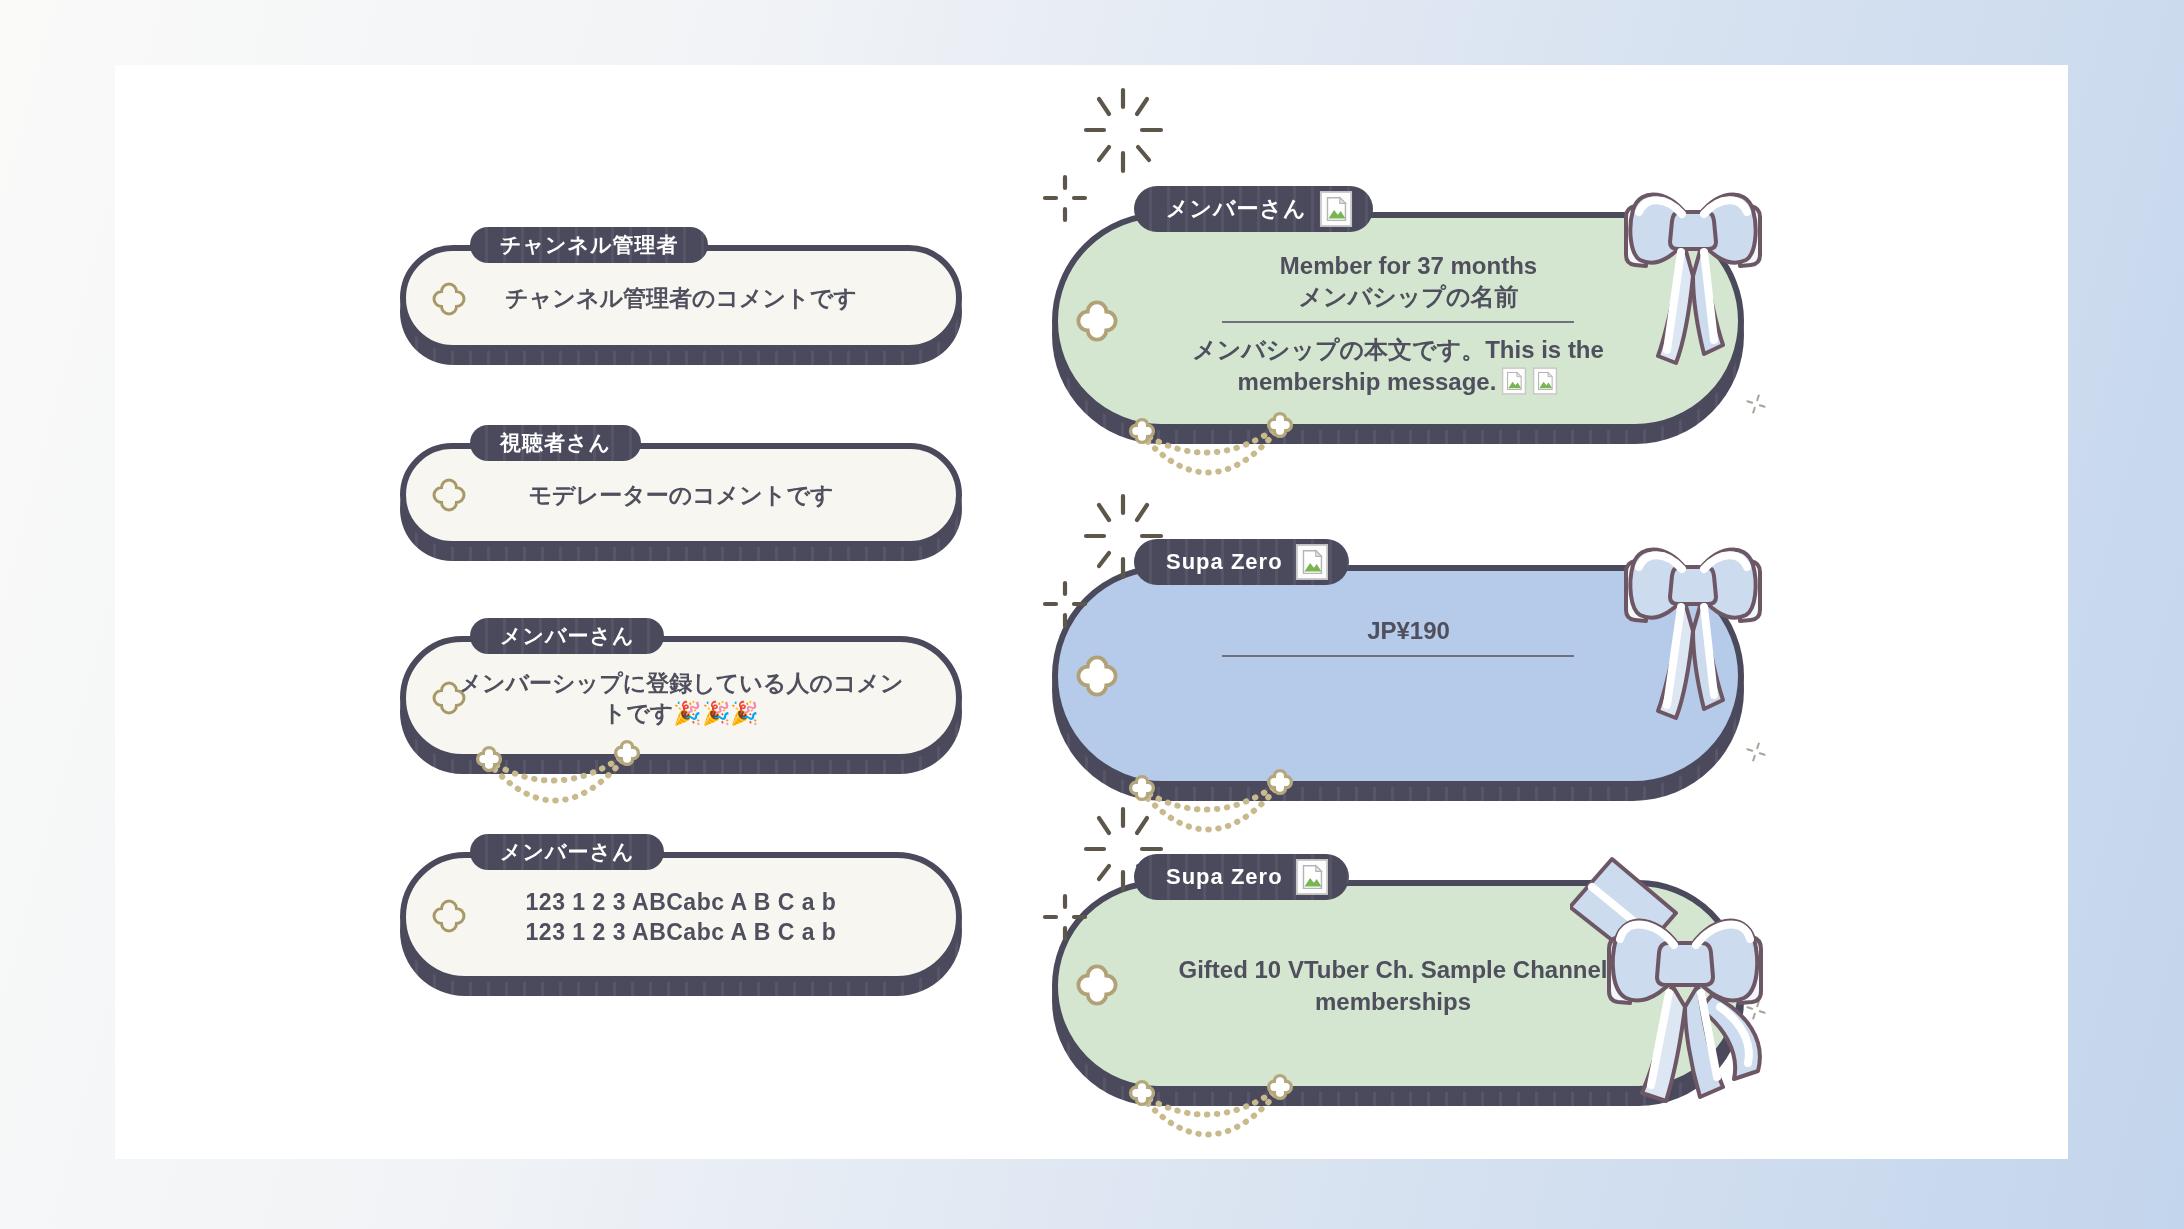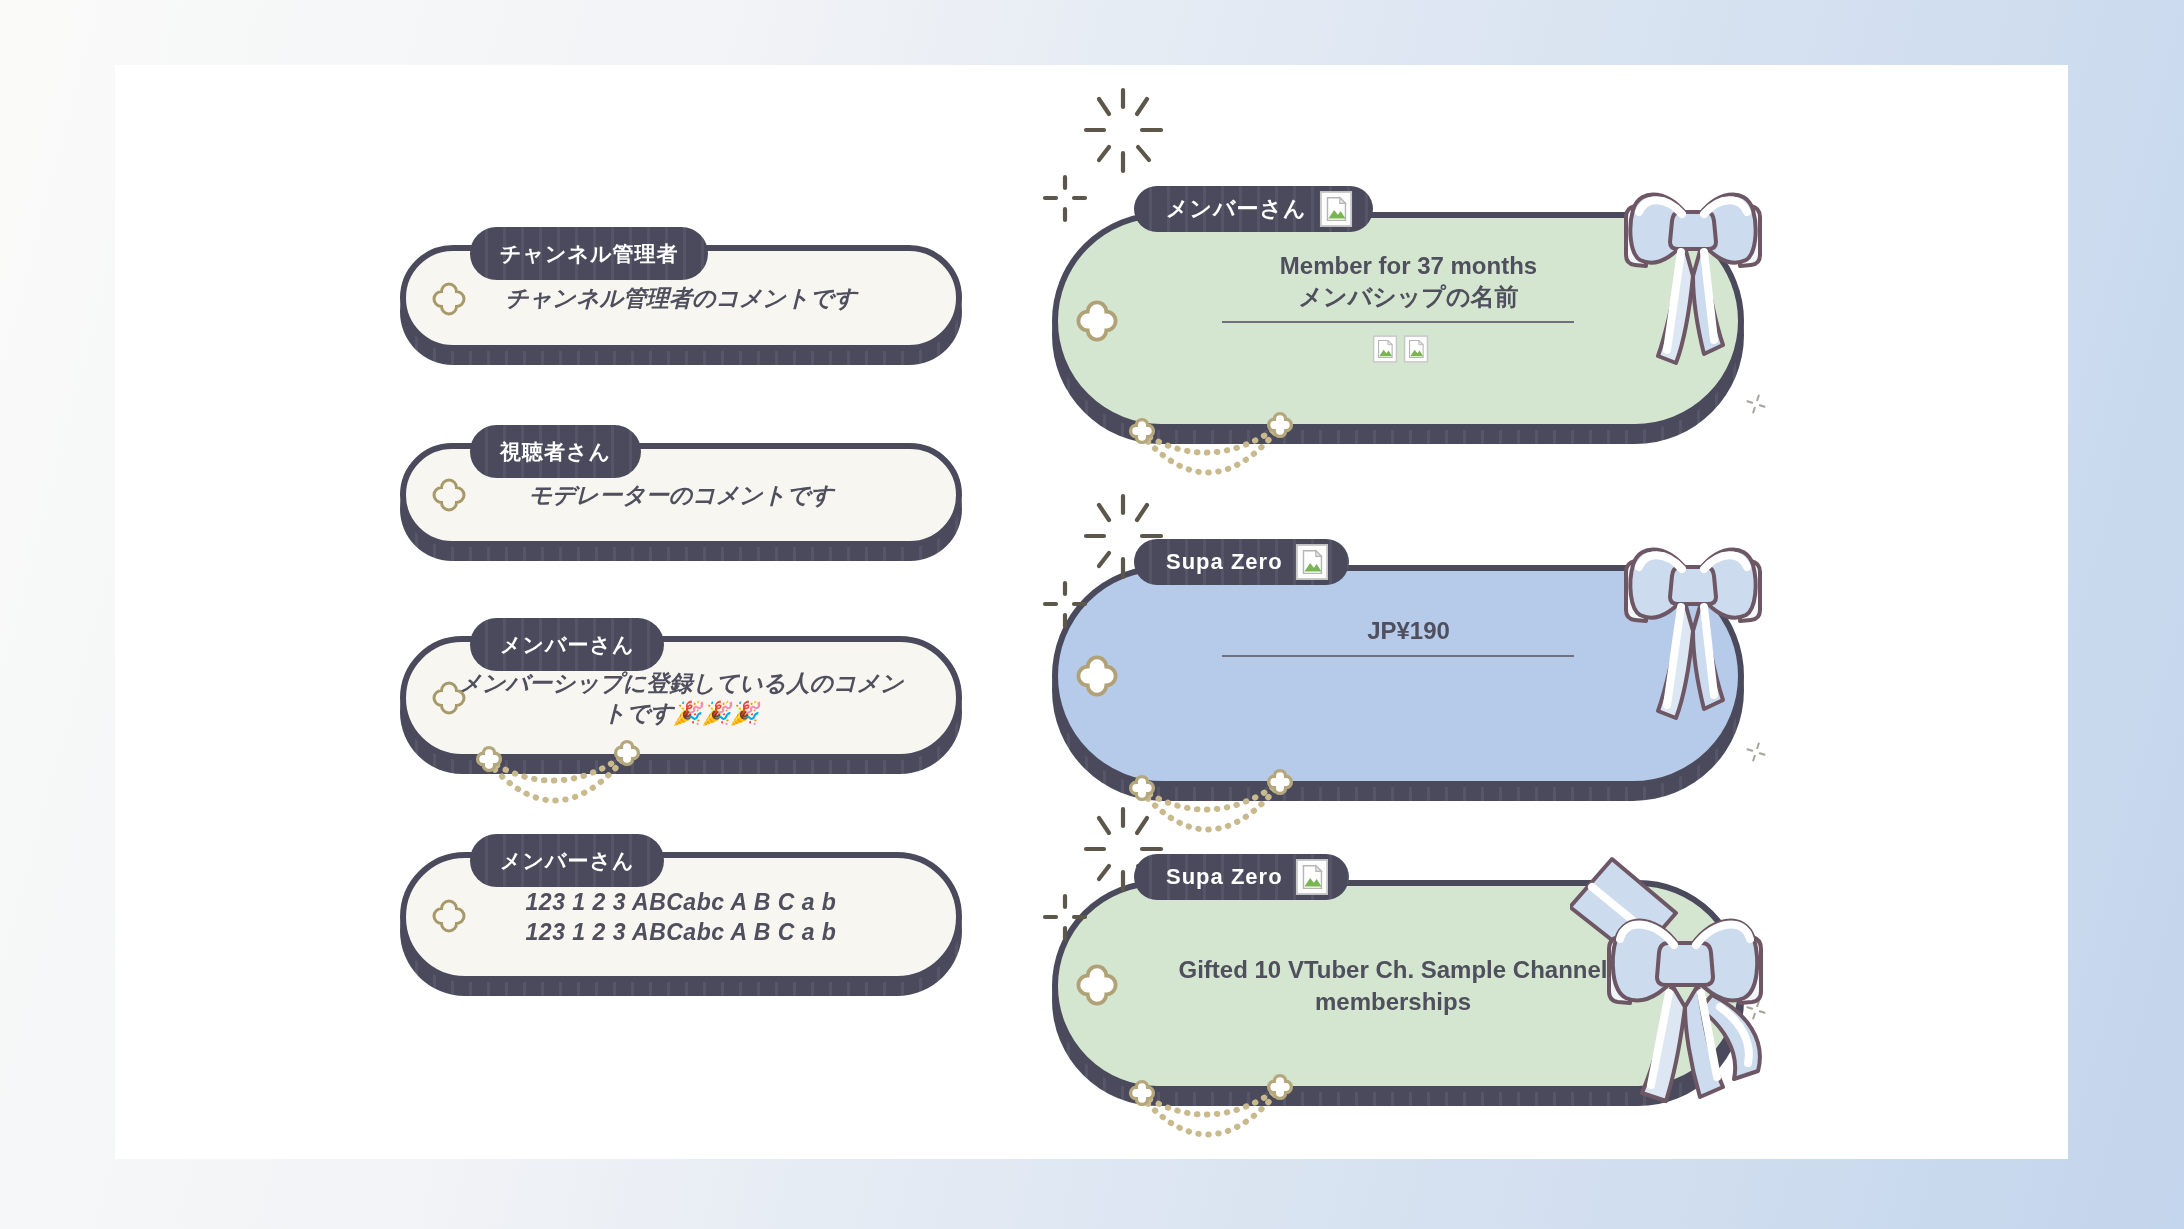--- a/index.html
+++ b/index.html
@@ -26,27 +26,27 @@
     z-index:0;
   }
   .bubble .pill{
     position:absolute;inset:0;
     border-radius:999px;
     border:6px solid #4a4a5c;
     box-sizing:border-box;
     display:flex;align-items:center;justify-content:center;
     z-index:1;
   }
-  .fill-offwhite{background:#f8f6f1;font-style:italic;}
+  .fill-offwhite{background:#f8f6f1;}
   .fill-green{background:#d4e6d0;}
   .fill-blue{background:#b6cbe9;}
 
   .badge{
     position:absolute;
-    height:53px;line-height:38px;
+    height:36px;line-height:38px;
     padding:0 30px;
     border-radius:999px;
     background:repeating-linear-gradient(90deg,#4a4a5c 0 15px,#555567 15px 18px);
     color:#ffffff;font-size:21px;letter-spacing:1px;
     z-index:3;white-space:nowrap;
     display:flex;align-items:center;gap:12px;
   }
   .badge.big{height:46px;line-height:46px;font-size:22px;padding:0 20px 0 32px;}
 
   .clover{position:absolute;z-index:2;}
@@ -147,21 +147,21 @@
   </div>
 
   <div class="bubble" style="left:1052px;top:212px;width:692px;height:218px">
     <div class="shadow"></div>
     <div class="pill fill-green" style="align-items:flex-start">
       <div class="content" style="padding-top:32px">
         <div class="hdr">Member for 37 months</div>
         <div class="hdr">メンバシップの名前</div>
         <div class="divider"></div>
         <div class="rmsg" style="max-width:470px">
-          <span class="mini-icon"><svg viewBox="0 0 36 42" width="26" height="30">
+          <span>メンバシップの本文です。This is the membership message.</span><span class="mini-icon"><svg viewBox="0 0 36 42" width="26" height="30">
                 <rect x="2" y="3" width="32" height="36" fill="#fdfdfd" stroke="#c8c8c8" stroke-width="2"></rect>
                 <path d="M9,9 h13 l6,6 v18 h-19 z" fill="#ffffff" stroke="#b5b5b5" stroke-width="1.5"></path>
                 <path d="M22,9 l6,6 h-6 z" fill="#e6e6e6" stroke="#b5b5b5" stroke-width="1.2"></path>
                 <path d="M10,31 l6,-9 l4,5 l3,-4 l5,8 z" fill="#79b651"></path>
               </svg></span><span class="mini-icon"><svg viewBox="0 0 36 42" width="26" height="30">
                 <rect x="2" y="3" width="32" height="36" fill="#fdfdfd" stroke="#c8c8c8" stroke-width="2"></rect>
                 <path d="M9,9 h13 l6,6 v18 h-19 z" fill="#ffffff" stroke="#b5b5b5" stroke-width="1.5"></path>
                 <path d="M22,9 l6,6 h-6 z" fill="#e6e6e6" stroke="#b5b5b5" stroke-width="1.2"></path>
                 <path d="M10,31 l6,-9 l4,5 l3,-4 l5,8 z" fill="#79b651"></path>
               </svg></span>

